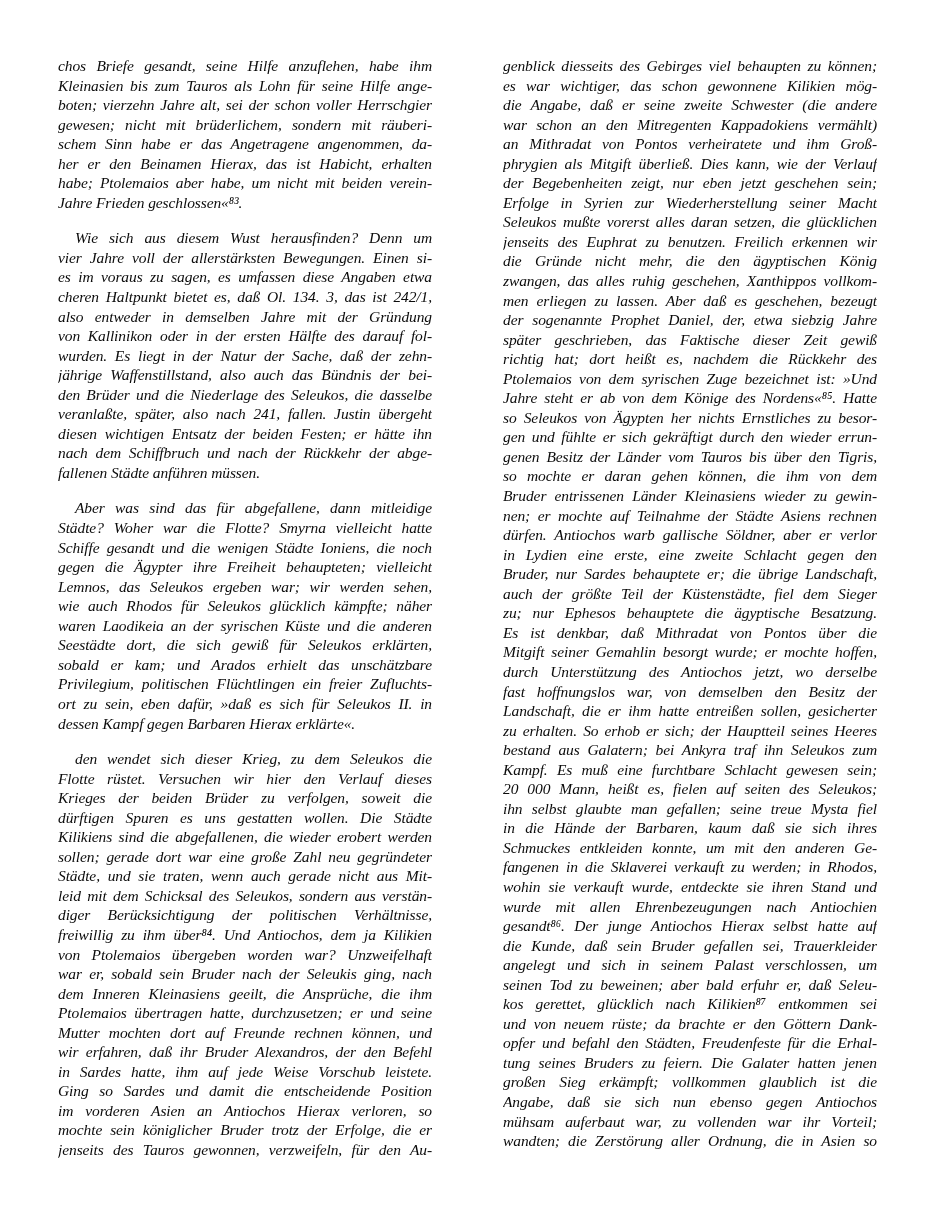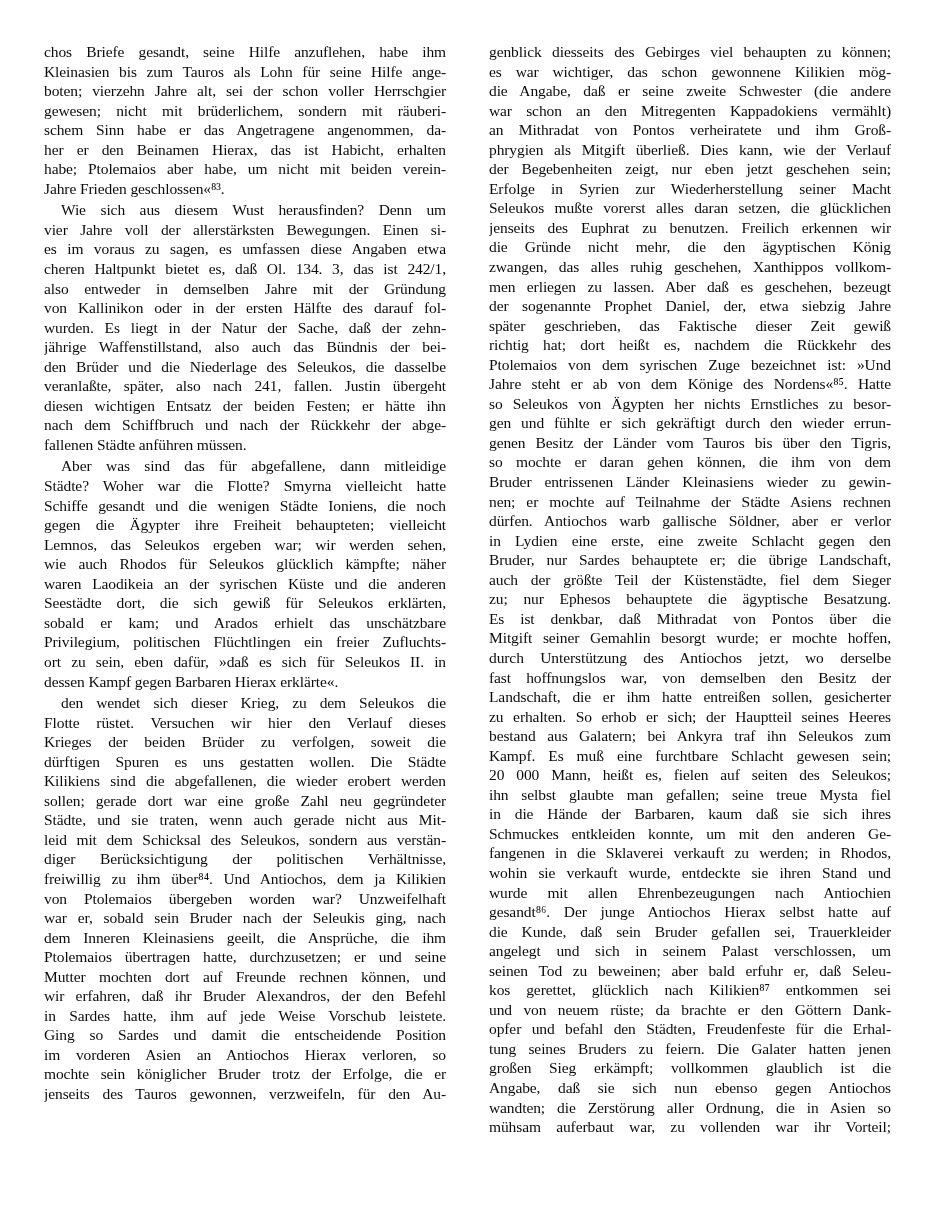--- a/index.html
+++ b/index.html
@@ -20,22 +20,23 @@
   }
   .columns {
     display: flex;
     gap: 39px;
   }
   .column {
     width: 406px;
     flex: 0 0 406px;
   }
   .para {
-    margin: 2px;
+    margin: 16px;
     padding: 0;
+    font-style: italic;
   }
   .line {
     font-size: 15.5px;
     line-height: 19.55px;
     height: 19.55px;
     overflow: hidden;
     text-align: justify;
     text-align-last: justify;
     -moz-text-align-last: justify;
     letter-spacing: -0.1px;
@@ -175,19 +176,19 @@
           <div class="line">gesandt⁸⁶. Der junge Antiochos Hierax selbst hatte auf</div>
           <div class="line">die Kunde, daß sein Bruder gefallen sei, Trauerkleider</div>
           <div class="line">angelegt und sich in seinem Palast verschlossen, um</div>
           <div class="line">seinen Tod zu beweinen; aber bald erfuhr er, daß Seleu-</div>
           <div class="line">kos gerettet, glücklich nach Kilikien⁸⁷ entkommen sei</div>
           <div class="line">und von neuem rüste; da brachte er den Göttern Dank-</div>
           <div class="line">opfer und befahl den Städten, Freudenfeste für die Erhal-</div>
           <div class="line">tung seines Bruders zu feiern. Die Galater hatten jenen</div>
           <div class="line">großen Sieg erkämpft; vollkommen glaublich ist die</div>
           <div class="line">Angabe, daß sie sich nun ebenso gegen Antiochos</div>
+          <div class="line">mühsam auferbaut war, zu vollenden war ihr Vorteil;</div>
           <div class="line">wandten; die Zerstörung aller Ordnung, die in Asien so</div>
-          <div class="line">mühsam auferbaut war, zu vollenden war ihr Vorteil;</div>
         </div>
       </div>
   </div>
   <div class="folio">540</div>
 </div>
 
 </body></html>

